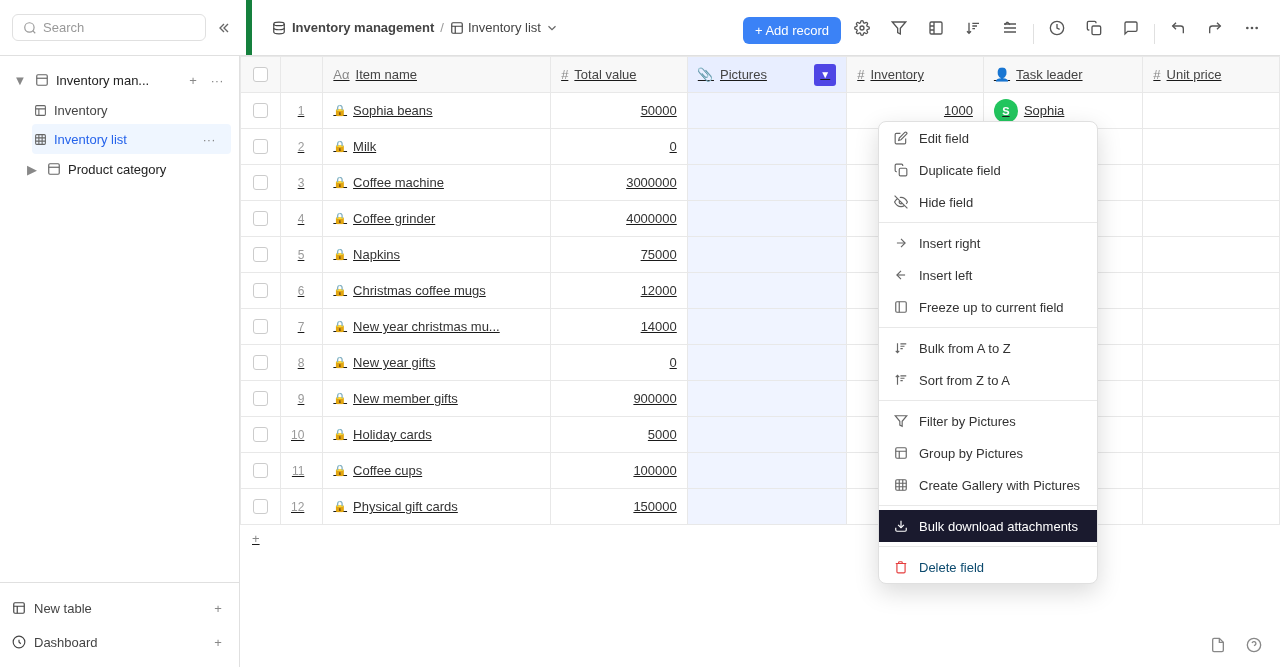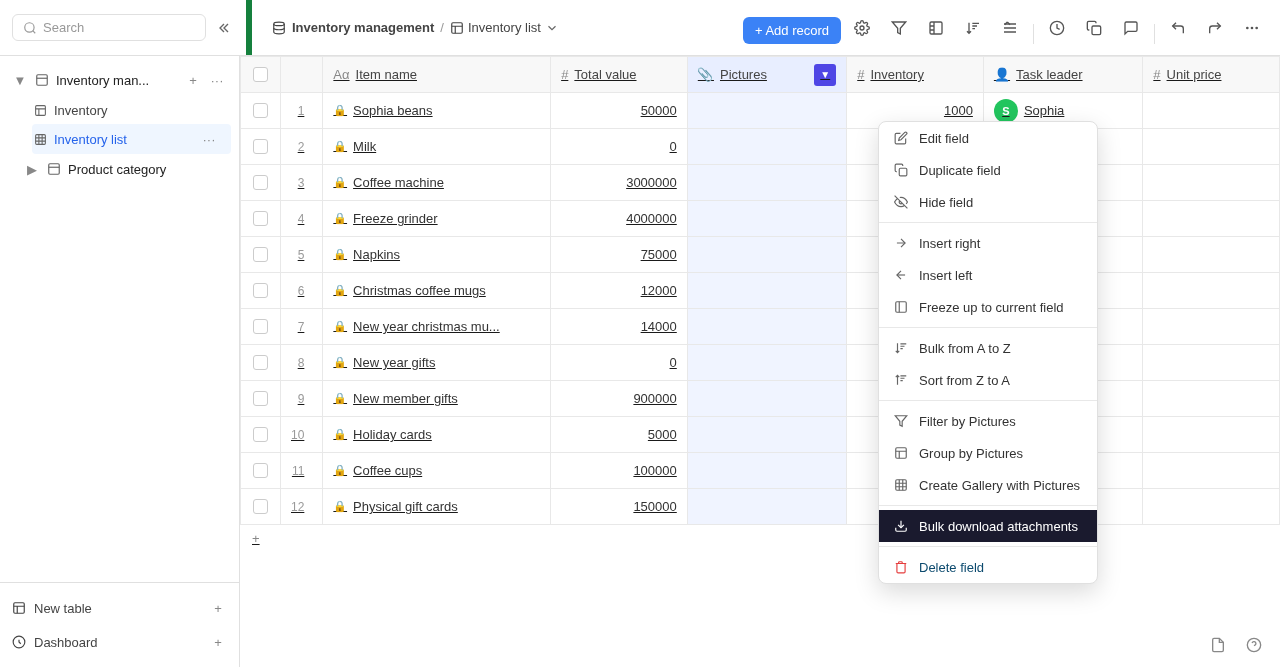--- a/index.html
+++ b/index.html
@@ -438,21 +438,21 @@
       <div class="td-content" style="justify-content:center">
         <div class="checkbox"></div>
       </div>
     </td>
     <td class="col-row-num">
       <div class="td-content" style="justify-content:flex-end;color:#999;font-size:12px">4</div>
     </td>
     <td class="col-item">
       <div class="td-content" style="gap:6px">
         <span style="color:#999;font-size:11px">🔒</span>
-        <span>Freeze grinder</span>
+        <span>Coffee grinder</span>
       </div>
     </td>
     <td class="col-total">
       <div class="td-content" style="justify-content:flex-end">4000000</div>
     </td>
     <td class="col-pictures">
       <div class="td-content"></div>
     </td>
     <td class="col-inventory">
       <div class="td-content" style="justify-content:flex-end">4000</div>

